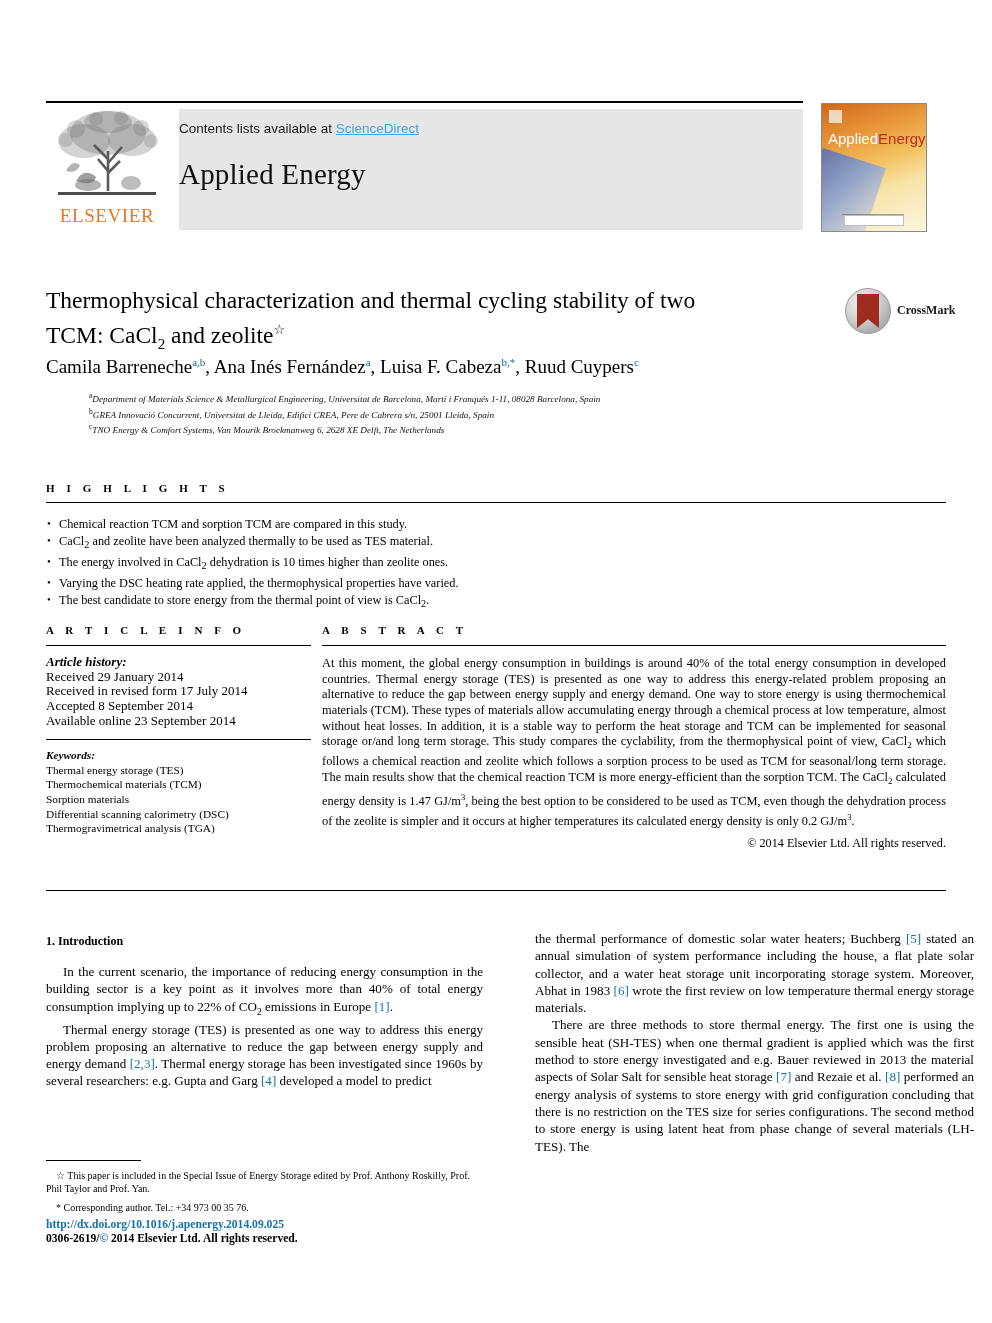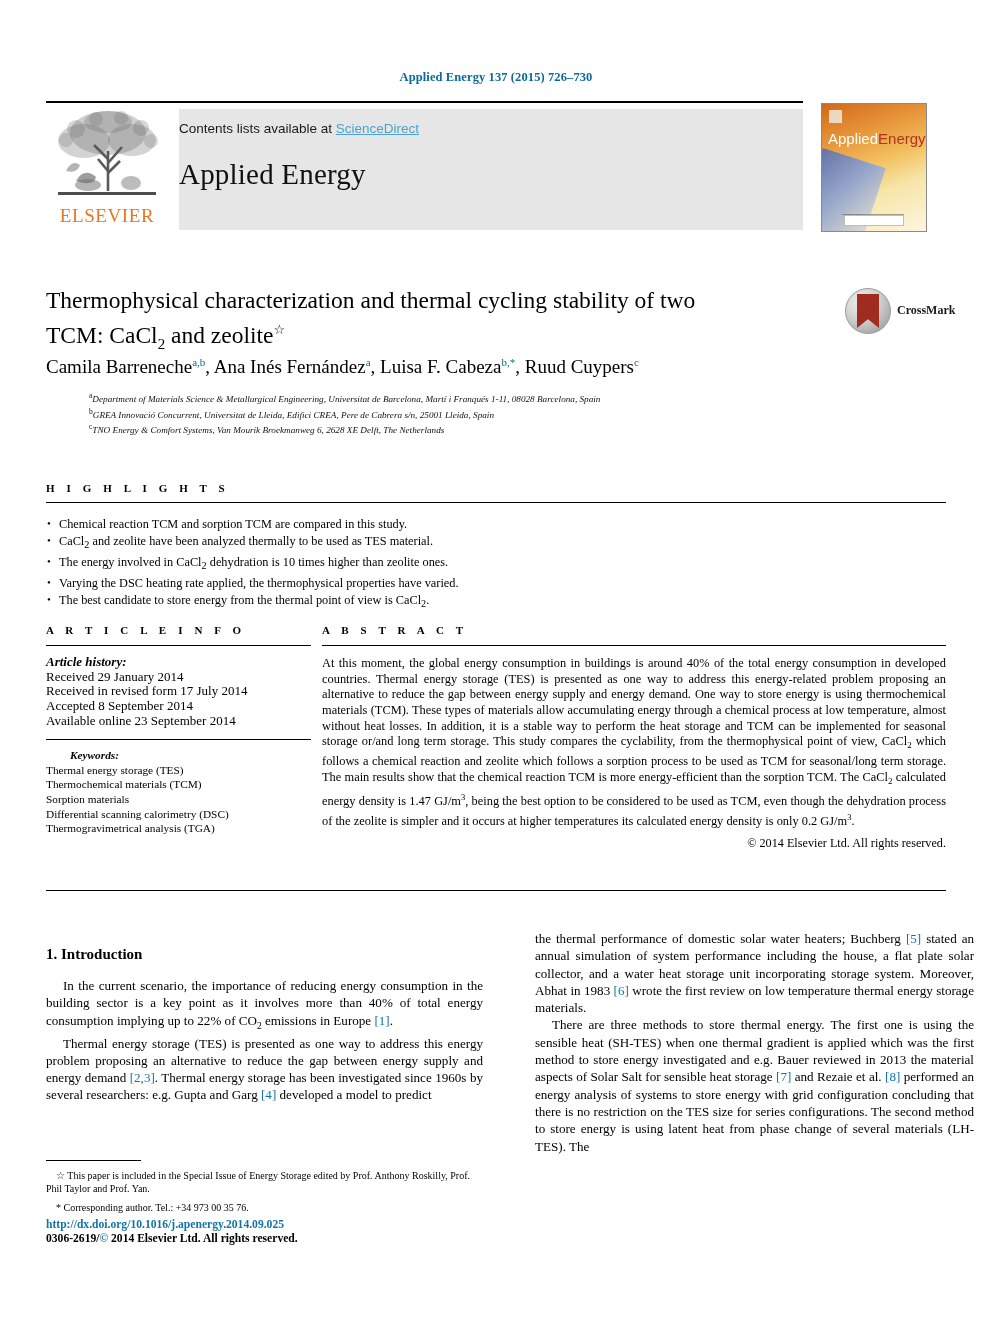--- a/index.html
+++ b/index.html
@@ -319,21 +319,20 @@
   }
   .kw-block {
     margin-top: 8px;
     font-family: "Liberation Serif", serif;
     font-size: 11.3px;
     line-height: 14.6px;
   }
   .kw-title {
     font-style: italic;
     font-weight: bold;
-    margin-left: 24px;
   }
 
   .abstract-text {
     margin-top: 10px;
     font-family: "Liberation Serif", serif;
     font-size: 12.4px;
     line-height: 15.6px;
     text-align: justify;
     color: #000;
   }
@@ -364,22 +363,22 @@
   }
   .body-right {
     position: absolute;
     left: 535px;
     top: 930px;
     width: 439px;
   }
   .sec-head {
     font-family: "Liberation Serif", serif;
     font-weight: bold;
-    font-size: 15px;
-    margin: 16px 0 14px 0;
+    font-size: 12px;
+    margin: 4px 0 14px 0;
   }
   .body-p {
     font-family: "Liberation Serif", serif;
     font-size: 13.1px;
     line-height: 17.3px;
     text-align: justify;
     margin: 0;
     text-indent: 17px;
   }
   .body-p + .body-p { margin-top: 0; }
@@ -425,21 +424,20 @@
     color: #000;
     margin-top: 1px;
   }
   .issn-line .c-sym { color: #1273a8; }
 </style>
 </head>
 <body>
 
 <div class="page">
 
-  <div class="running-head">Applied Energy 137 (2015) 726–730</div>
 
   <div class="masthead">
     <div class="rule-top"></div>
 
     <div class="elsevier-logo">
       <svg class="tree-svg" viewBox="0 0 122 95">
         <g fill="#6e6e6e">
           <ellipse cx="62" cy="26" rx="38" ry="22" opacity="0.32"></ellipse>
           <ellipse cx="38" cy="34" rx="26" ry="17" opacity="0.3"></ellipse>
           <ellipse cx="86" cy="33" rx="24" ry="16" opacity="0.3"></ellipse>

